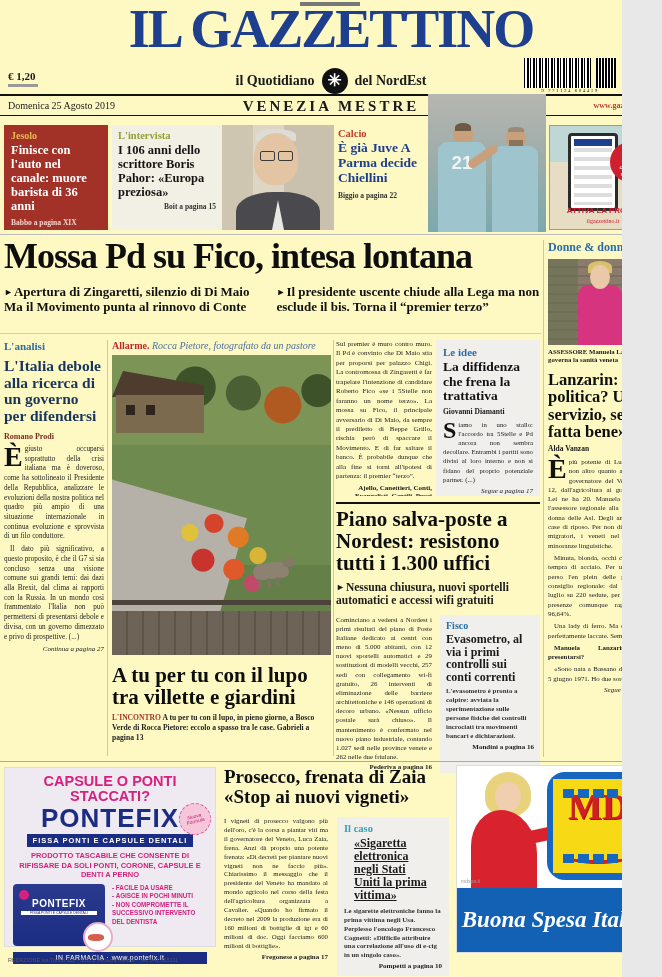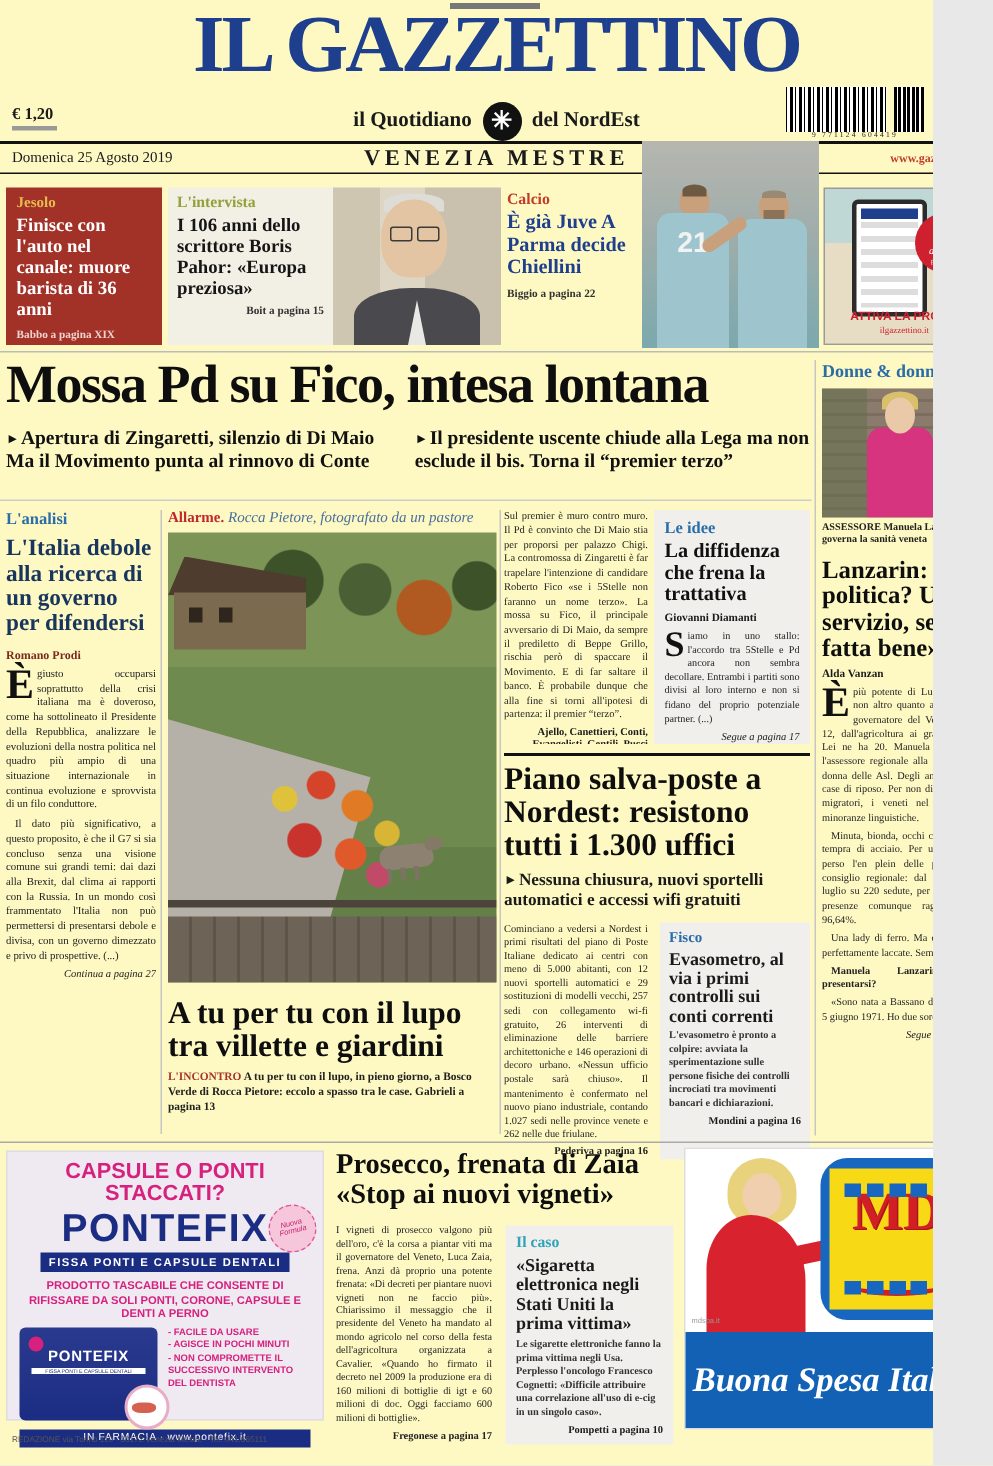--- a/index.html
+++ b/index.html
@@ -190,21 +190,21 @@
   .pfx-teeth:before{content:"";position:absolute;left:3px;top:10px;width:16px;height:7px;background:#d6604f;border-radius:40%;}
   .pfx-bullets{flex:1;padding-left:7px;font-size:6.3px;color:#d6217e;font-weight:bold;line-height:1.35;}
   .pfx-bullets div:before{content:"- ";}
   .pfx-foot{background:#1b2d83;color:#fff;font-size:6.8px;padding:2.5px 0;margin-top:6px;letter-spacing:.5px;}
   .prosecco{left:224px;top:767px;width:226px;}
   .prosecco h2{margin:0;font-size:19px;line-height:1.07;color:#0e0e0e;}
   .prow2{display:flex;gap:9px;margin-top:9px;}
   .pr-body{width:104px;font-size:6.8px;line-height:1.32;text-align:justify;color:#222;}
   .caso{width:112px;background:#f0efec;padding:6px 7px;box-sizing:border-box;}
   .k-teal{color:#2fa3b8;font-weight:bold;font-size:10.5px;}
-  .caso h3{margin:3px 0 0;font-size:12px;line-height:1.1;}
+  .caso h3{margin:3px 10px 0;font-size:12px;line-height:1.1;text-decoration:underline;}
   .caso .cb{font-size:6.9px;font-weight:bold;line-height:1.3;margin-top:4px;color:#333;}
   .md{left:456px;top:765px;width:202px;height:188px;border:1px solid #ddd;box-sizing:border-box;background:#fff;}
   .md-top{position:relative;height:122px;overflow:hidden;}
   .md-woman-hair{position:absolute;left:28px;top:6px;width:46px;height:44px;border-radius:50% 50% 40% 40%;background:#e9d27c;}
   .md-woman-face{position:absolute;left:38px;top:16px;width:26px;height:30px;border-radius:50%;background:#f0cfae;}
   .md-woman-body{position:absolute;left:14px;top:44px;width:66px;height:80px;background:#d8232e;border-radius:45% 55% 0 0;}
   .md-arm{position:absolute;left:62px;top:62px;width:50px;height:13px;background:#d8232e;border-radius:7px;transform:rotate(-12deg);}
   .md-hand{position:absolute;left:108px;top:56px;width:12px;height:10px;background:#f0cfae;border-radius:50%;}
   .md-logo{position:absolute;right:8px;top:6px;width:102px;height:108px;background:#1767c0;border-radius:18px;}
   .md-yellow{position:absolute;inset:7px 6px;background:#f7d916;display:flex;flex-direction:column;

